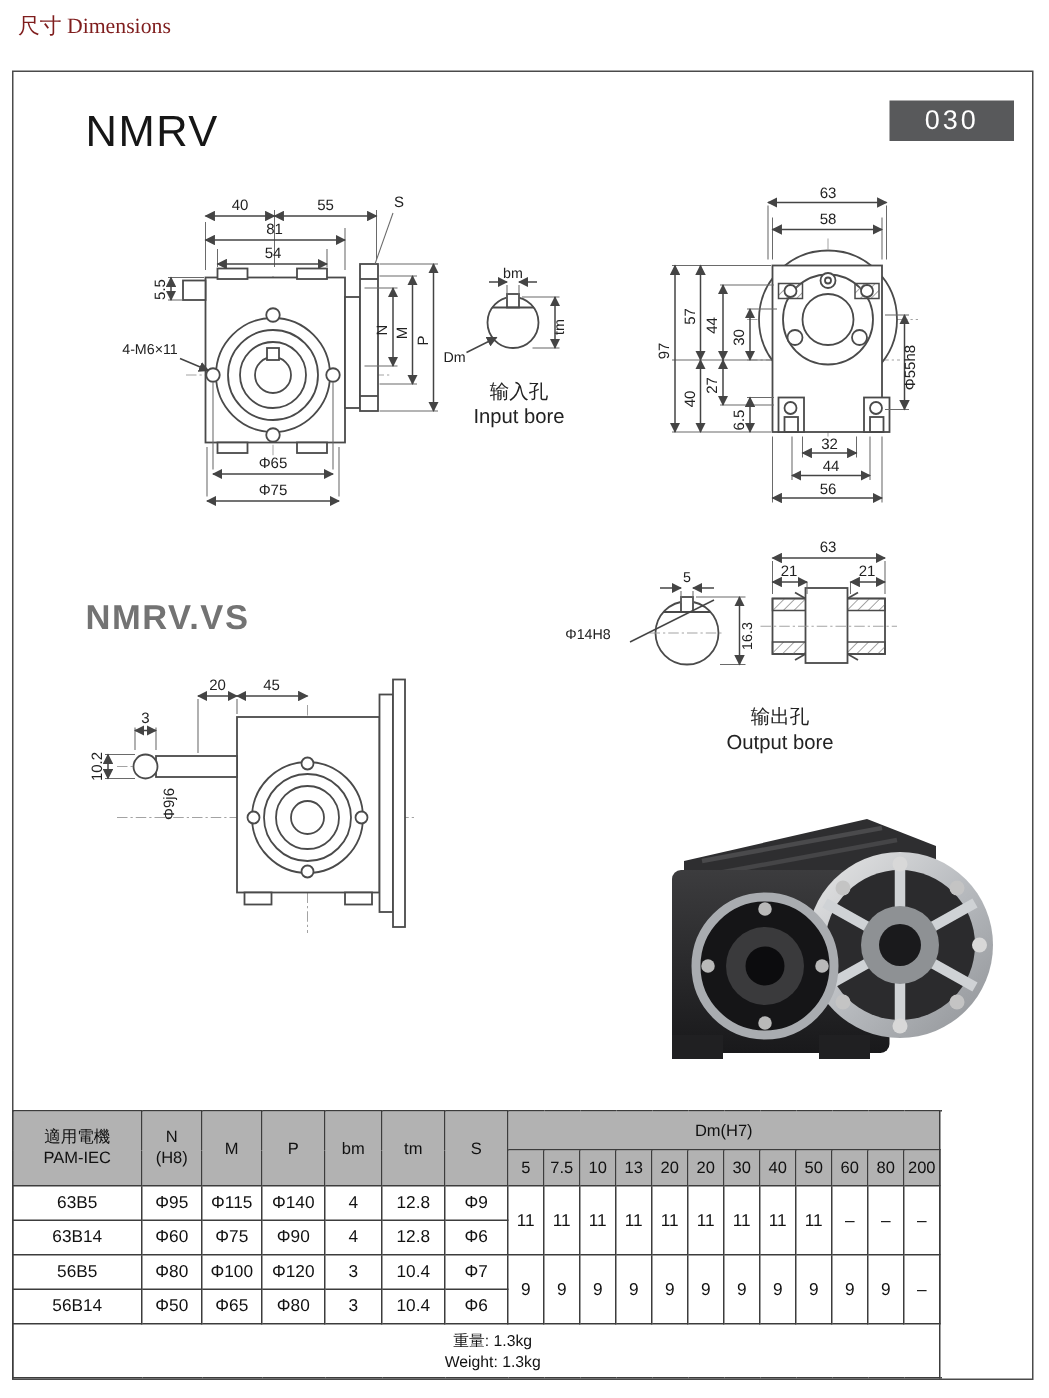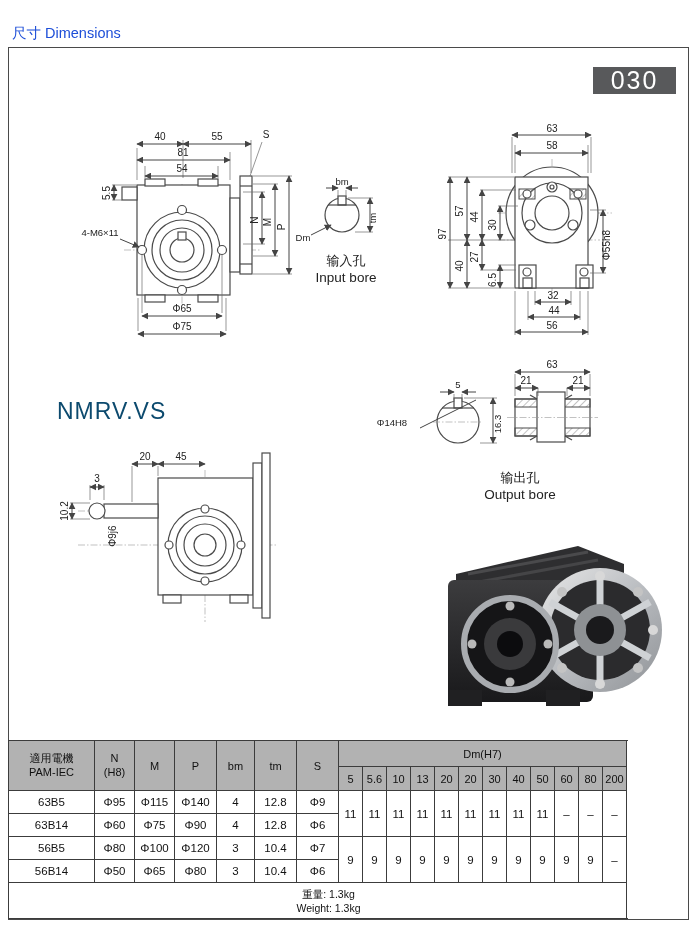--- a/index.html
+++ b/index.html
@@ -1,23 +1,23 @@
 <!DOCTYPE html>
 <html><head>
 <meta charset="utf-8">
 <style>
   html,body{margin:0;padding:0;background:#fff;}
   .page{position:relative;width:699px;height:932px;background:#fff;overflow:hidden;
         font-family:"Liberation Sans",sans-serif;color:#1c1c1c;}
-  .hdr{position:absolute;left:12px;top:24px;font-size:14.5px;color:#1d4ed8;}
+  .hdr{position:absolute;left:12px;top:8px;font-size:14.5px;color:#7f1d1d;font-family:Liberation Serif, serif;}
   .box{position:absolute;left:8px;top:47px;width:679px;height:871px;border:1.5px solid #4a4a4a;}
   .title-nmrv{position:absolute;left:57px;top:72px;font-size:29px;color:#161616;letter-spacing:1px;}
-  .title-vs{position:absolute;left:57px;top:398px;font-size:23px;color:#0c4a6e;letter-spacing:1px;}
+  .title-vs{position:absolute;left:57px;top:398px;font-size:23px;color:#737373;letter-spacing:1px;font-weight:bold;}
   .badge{position:absolute;left:593px;top:67px;width:83px;height:27px;background:#58595b;color:#fff;
-         font-size:25px;display:flex;align-items:center;justify-content:center;letter-spacing:2px;}
+         font-size:18px;display:flex;align-items:center;justify-content:center;letter-spacing:2px;}
   svg{position:absolute;overflow:visible;}
   svg text{font-family:"Liberation Sans",sans-serif;font-size:10px;fill:#222;text-anchor:middle;}
   .ol{stroke:#4a4a4a;stroke-width:1.2;fill:none;}
   .olf{stroke:#4a4a4a;stroke-width:1.2;fill:#fff;}
   .dim{stroke:#444;stroke-width:1;fill:none;}
   .ext{stroke:#6a6a6a;stroke-width:.7;fill:none;}
   .cl{stroke:#999;stroke-width:.6;stroke-dasharray:7 2 1.5 2;fill:none;}
   table.spec{position:absolute;left:8px;top:740px;width:568px;height:179px;border-collapse:collapse;
              table-layout:fixed;font-size:11.5px;}
   table.spec th,table.spec td{border:1px solid #3c3c3c;text-align:center;vertical-align:middle;
@@ -27,20 +27,21 @@
   .two-line div{line-height:1.25;}
   .foot-cell{text-align:center;padding:3px 0 3px 22px !important;font-size:10.5px;line-height:1.35;}
 </style>
 </head>
 <body>
 
 <div class="page">
 
   <div class="hdr">尺寸 Dimensions</div>
   <div class="box"></div>
+  <div class="title-nmrv">NMRV</div>
   <div class="badge">030</div>
   <div class="title-vs">NMRV.VS</div>
 
   <svg style="left:98px;top:126px" width="240" height="226" viewBox="0 0 240 226">
     <defs>
         <marker id="fvA" viewBox="0 0 10 10" refX="9" refY="5" markerWidth="7" markerHeight="7" orient="auto-start-reverse">
           <path d="M0,0L10,5L0,10z" fill="#444"></path>
         </marker>
       </defs>
     <g>
@@ -398,21 +399,21 @@
         </th>
         <th rowspan="2">M</th>
         <th rowspan="2">P</th>
         <th rowspan="2">bm</th>
         <th rowspan="2">tm</th>
         <th rowspan="2">S</th>
         <th colspan="13">Dm(H7)</th>
       </tr>
       <tr style="height:24px">
         <th>5</th>
-        <th>5.6</th>
+        <th>7.5</th>
         <th>10</th>
         <th>13</th>
         <th>20</th>
         <th>20</th>
         <th>30</th>
         <th>40</th>
         <th>50</th>
         <th>60</th>
         <th>80</th>
         <th>200</th>

